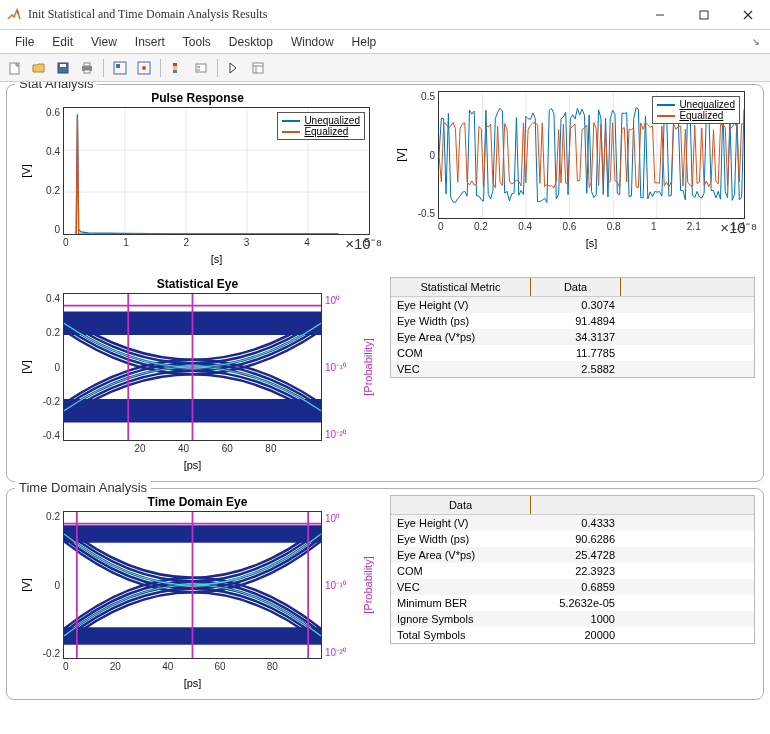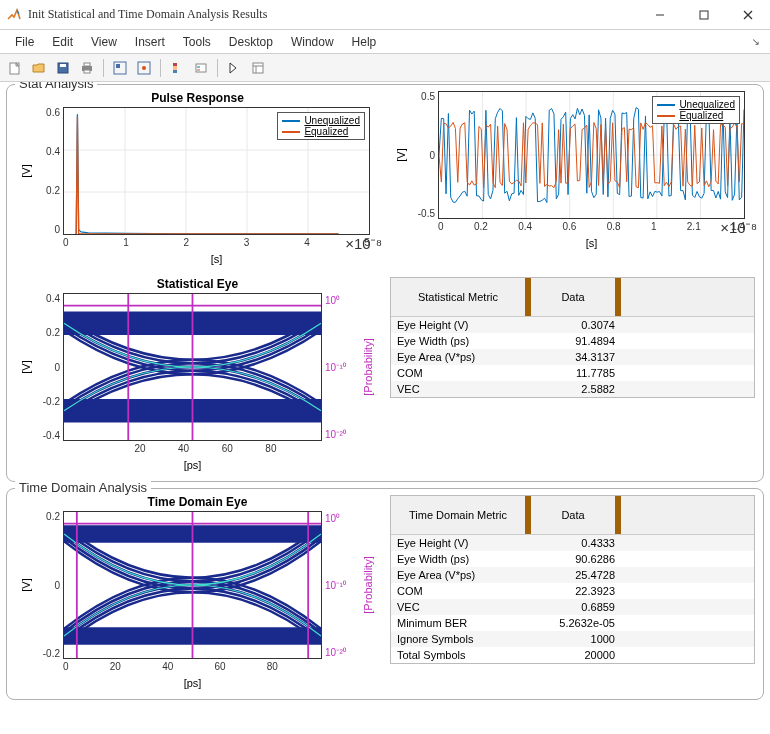--- a/index.html
+++ b/index.html
@@ -85,21 +85,21 @@
     
     .plegend {
       position:absolute; top:4px; right:4px; background:#fff; border:1px solid #555;
       font-size:10px; padding:2px 4px;
     }
     .plegend .row { display:flex; align-items:center; gap:4px;text-decoration:underline; }
     .plegend .swatch { width:18px; height:2px; }
     
     .datatable { border:1px solid #bbb; font-size:11px; }
     .datatable .hdr { display:grid; grid-template-columns: 140px 90px; background:#f0f0f0; border-bottom:1px solid #ccc;}
-    .datatable .hdr div { padding:13px 6px; border-right:6px solid #a16207; font-weight:normal; text-align:center;}
+    .datatable .hdr div { padding:3px 6px; border-right:1px solid #a16207; font-weight:normal; text-align:center;}
     .datatable .body .row { display:grid; grid-template-columns: 140px 90px; }
     .datatable .body .row:nth-child(odd){ background:#f5f5f5;}
     .datatable .body .row div { padding:2px 6px; }
     .datatable .body .row div:last-child { text-align:right; }
     .datatable-wrap { padding-top: 0; }
   </style>
 </head>
 <body>
 
 <div class="titlebar">
@@ -485,21 +485,20 @@
             <div></div>
           <div class="xlabel">[ps]</div>
           <div></div>
             <div></div>
         </div>
       </div>
 
       <div class="datatable-wrap">
         <div class="datatable">
           <div class="hdr">
-            <div>Time Domain Metric</div>
             <div>Data</div>
           </div>
           <div class="body" id="time-table-body">
               <div class="row">
                 <div>Eye Height (V)</div>
                 <div>0.4333</div>
               </div>
               <div class="row">
                 <div>Eye Width (ps)</div>
                 <div>90.6286</div>

